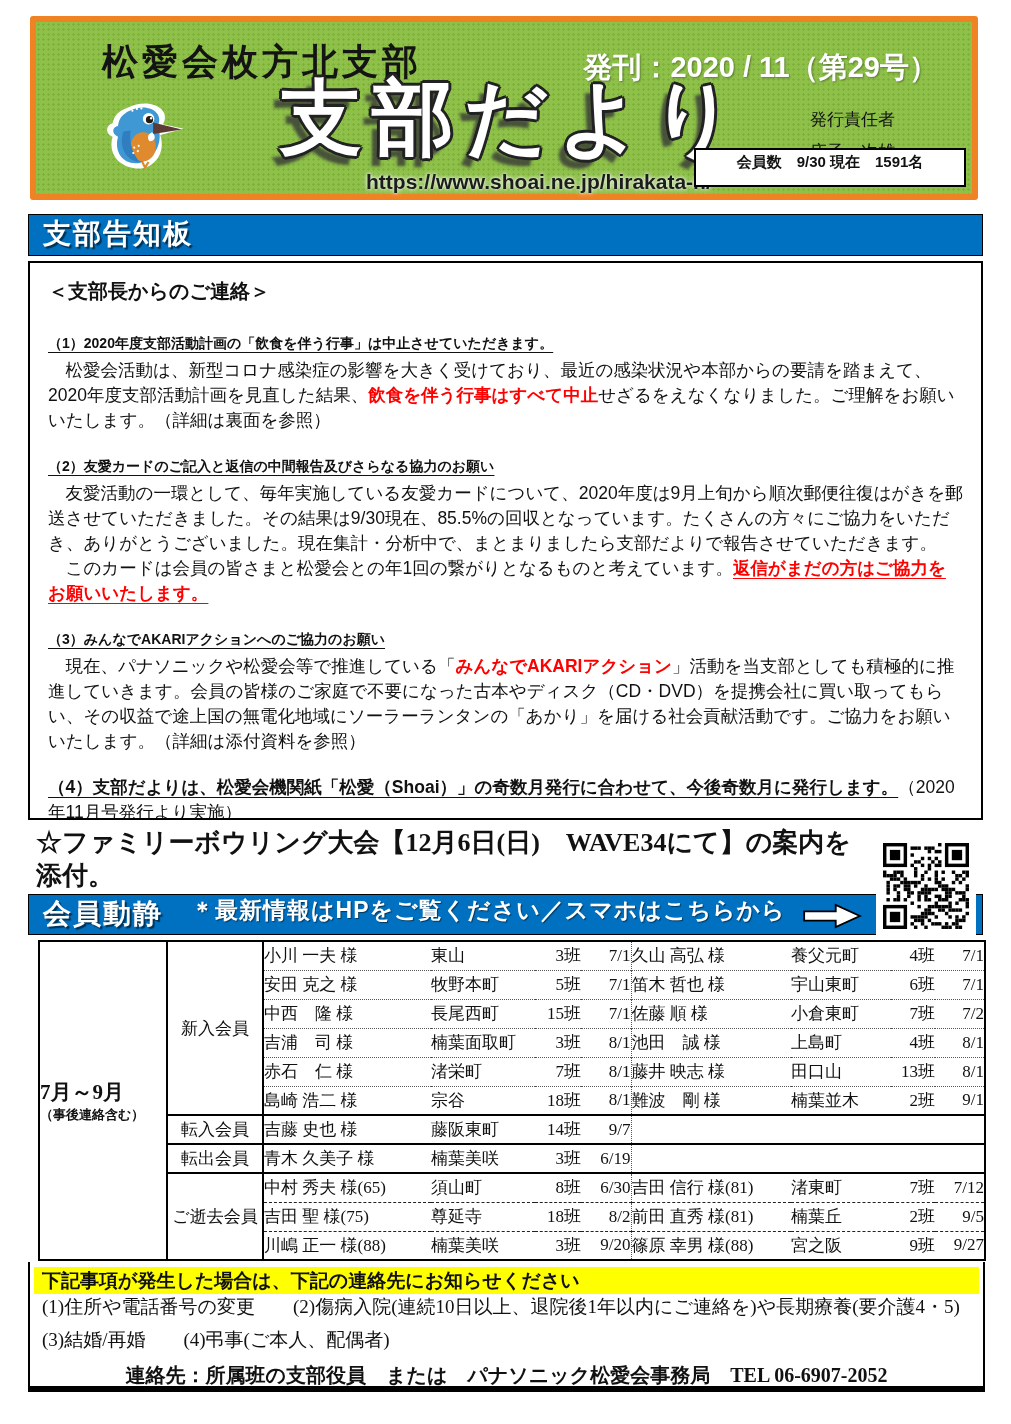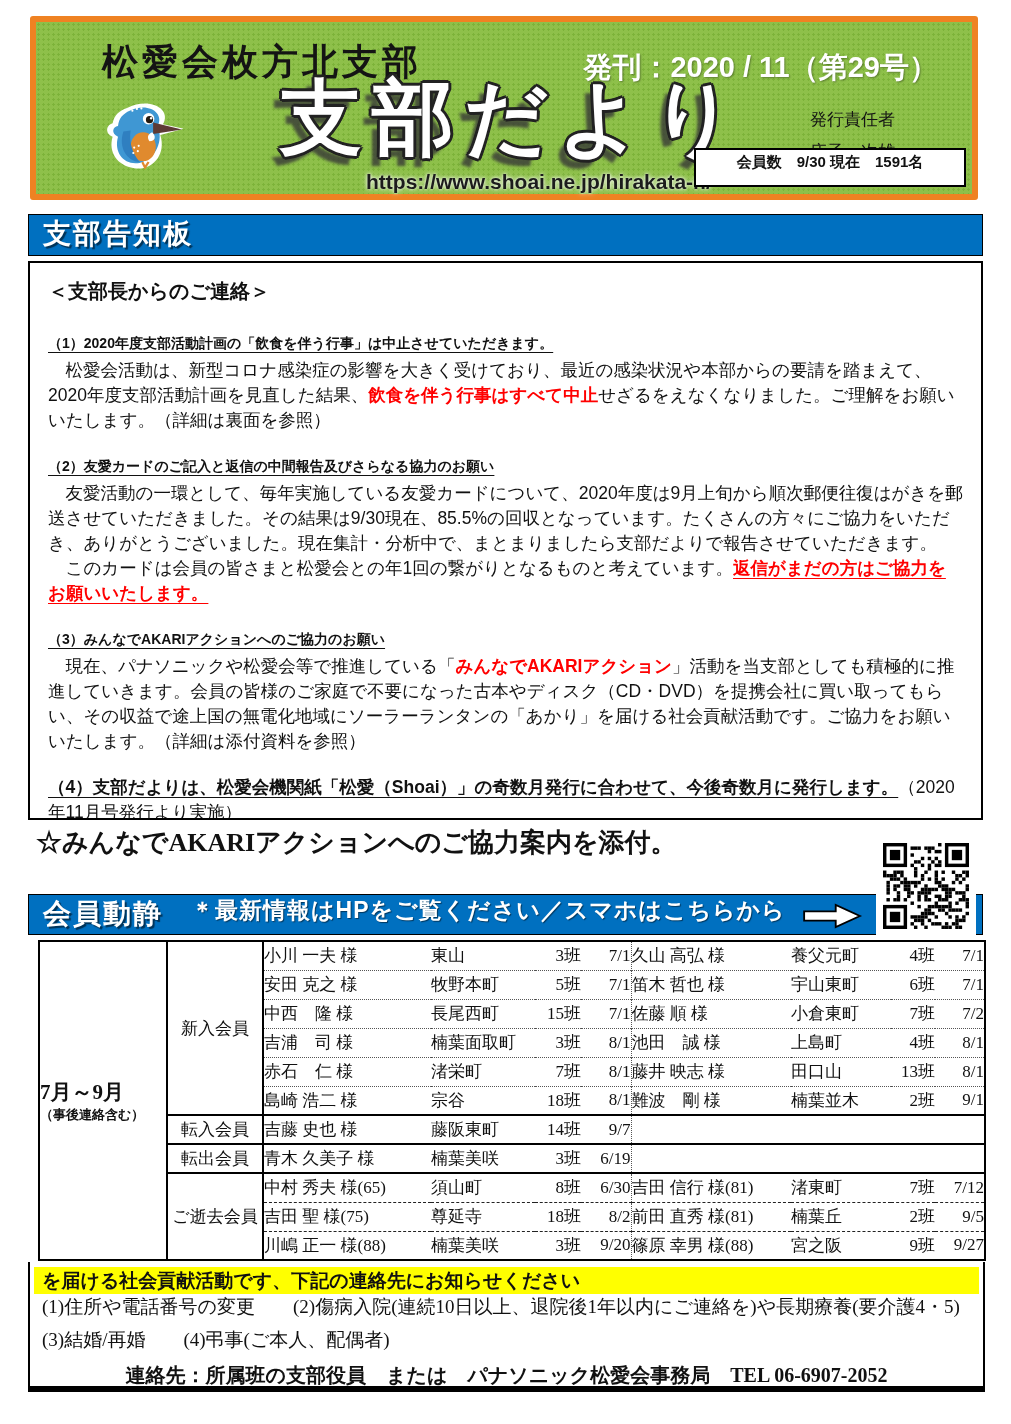--- a/index.html
+++ b/index.html
@@ -156,20 +156,21 @@
       <div class="sec-heading">（3）みんなでAKARIアクションへのご協力のお願い</div>
       <p><span>　現在、パナソニックや松愛会等で推進している「</span><span class="red-strong">みんなでAKARIアクション</span><span>」活動を当支部としても積極的に推進していきます。会員の皆様のご家庭で不要になった古本やディスク（CD・DVD）を提携会社に買い取ってもらい、その収益で途上国の無電化地域にソーラーランタンの「あかり」を届ける社会貢献活動です。ご協力をお願いいたします。（詳細は添付資料を参照）</span></p>
     </div>
 
     <div class="section">
       <p class="sec-heading-inline"><span class="u-inline">（4）支部だよりは、松愛会機関紙「松愛（Shoai）」の奇数月発行に合わせて、今後奇数月に発行します。</span><span style="font-weight:400;">（2020年11月号発行より実施）</span></p>
     </div>
   </div>
 
   <div class="attach">
+    <div>☆ファミリーボウリング大会【12月6日(日)　WAVE34にて】の案内を添付。</div>
     <div>☆みんなでAKARIアクションへのご協力案内を添付。</div>
   </div>
 
   <div class="qr-box">
     <svg viewBox="0 0 100 100">
         <g fill="#000">
           <rect x="64" y="0" width="4" height="4"></rect>
           <rect x="32" y="4" width="4" height="4"></rect>
           <rect x="36" y="4" width="4" height="4"></rect>
           <rect x="40" y="4" width="4" height="4"></rect>
@@ -506,19 +507,19 @@
       <td class="ld">9/20</td>
       <td class="rn">篠原 幸男 様(88)</td>
       <td class="rt">宮之阪</td>
       <td class="rh">9班</td>
       <td class="rd">9/27</td>
     </tr>
   </tbody>
     </table>
 
   <div class="footer-frame">
-    <div class="alert-bar">を届ける社会貢献活動です、下記の連絡先にお知らせください</div>
+    <div class="alert-bar">下記事項が発生した場合は、下記の連絡先にお知らせください</div>
     <div class="f-note">(1)住所や電話番号の変更　　(2)傷病入院(連続10日以上、退院後1年以内にご連絡を)や長期療養(要介護4・5)</div>
     <div class="f-note f-note2">(3)結婚/再婚　　(4)弔事(ご本人、配偶者)</div>
     <div class="f-contact">連絡先：所属班の支部役員　または　パナソニック松愛会事務局　TEL 06-6907-2052</div>
   </div>
 
 </div>
 
 </body></html>

